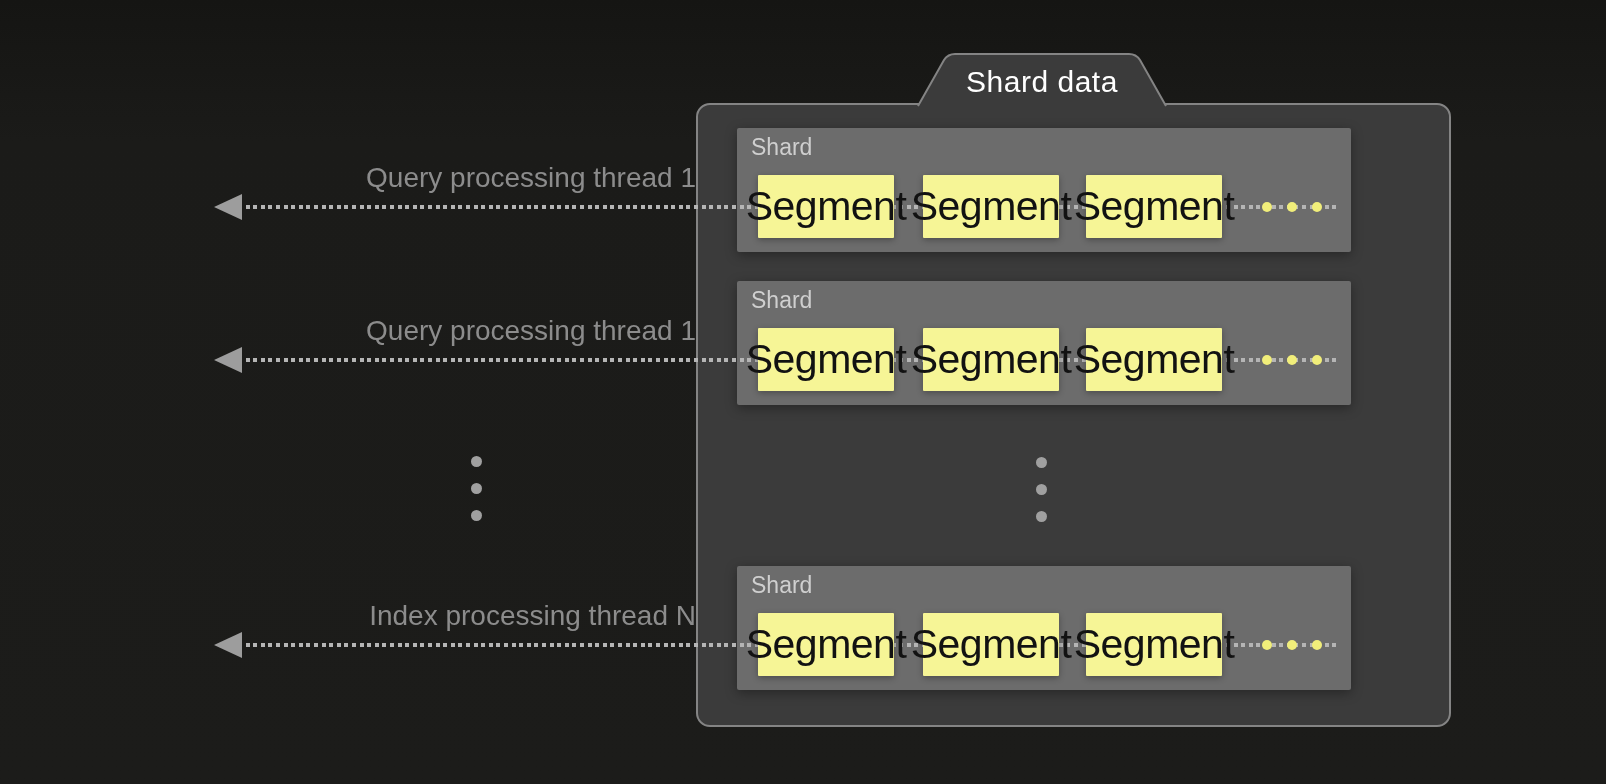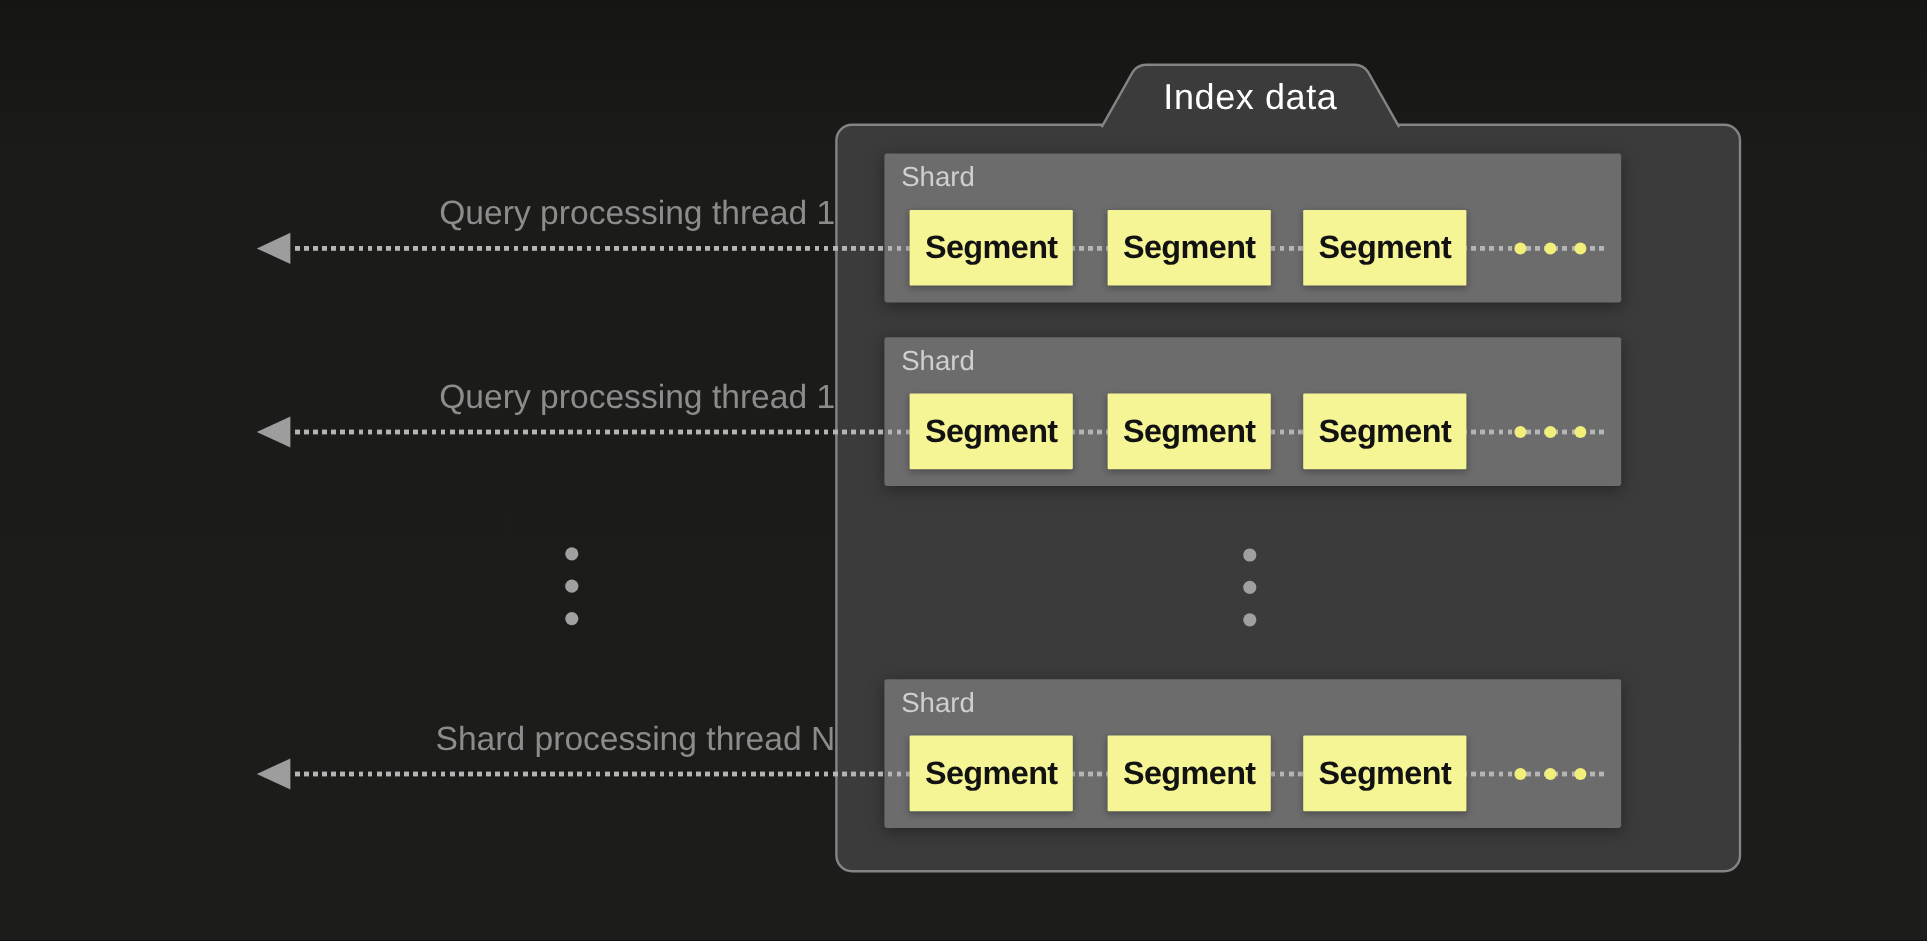--- a/index.html
+++ b/index.html
@@ -33,23 +33,22 @@
     box-shadow:0 3px 12px rgba(0,0,0,.35);
   }
   .shard-1{top:23px;} .shard-2{top:176px;} .shard-3{top:461px;}
   .shard-label{
     position:absolute; left:14px; top:6px; font-size:23px; color:var(--shard_label);
   }
   .segment{
     position:absolute; top:47px; width:136px; height:63px; z-index:3;
     background:var(--segment); color:var(--segment_text);
     display:flex; align-items:center; justify-content:center;
-    font-size:27px; letter-spacing:-.5px; border-radius:1px;
+    font-size:41px; letter-spacing:-.5px; border-radius:1px;
     box-shadow:0 2px 6px rgba(0,0,0,.3);
-    font-weight:bold;
   }
   .seg-1{left:21px;} .seg-2{left:186px;} .seg-3{left:349px;}
   .seg-ellipsis .ydot{
     position:absolute; top:74px; width:10px; height:10px; border-radius:50%;
     background:var(--yellow_dot); z-index:4;
   }
   .yd-1{left:525px;} .yd-2{left:550px;} .yd-3{left:575px;}
   
   .dotline{
     position:absolute; left:238px; width:1100px; height:4px; z-index:2;
@@ -120,34 +119,34 @@
         <span class="ydot yd-2"></span>
         <span class="ydot yd-3"></span>
       </div>
     </div>
   </div>
 
   <svg class="tab-svg" viewBox="890 46 300 62">
     <path d="M918,106 L944,60 Q948,54 955,54 L1129,54 Q1136,54 1140,60 L1166,106 Z" style="fill:var(--container);"></path>
     <path d="M918,106 L944,60 Q948,54 955,54 L1129,54 Q1136,54 1140,60 L1166,106" style="fill:none; stroke:var(--container_border); stroke-width:2;"></path>
   </svg>
-  <div class="tab-label">Index data</div>
+  <div class="tab-label">Shard data</div>
 
   <div class="thread t1">
     <div class="thread-label">Query processing thread 1</div>
     <div class="dotline"></div>
     <div class="arrowhead"></div>
   </div>
   <div class="thread t2">
     <div class="thread-label">Query processing thread 1</div>
     <div class="dotline"></div>
     <div class="arrowhead"></div>
   </div>
   <div class="thread t3">
-    <div class="thread-label">Shard processing thread N</div>
+    <div class="thread-label">Index processing thread N</div>
     <div class="dotline"></div>
     <div class="arrowhead"></div>
   </div>
 
   <div class="v-ellipsis v-left">
     <span class="gdot"></span>
     <span class="gdot"></span>
     <span class="gdot"></span>
   </div>
 

